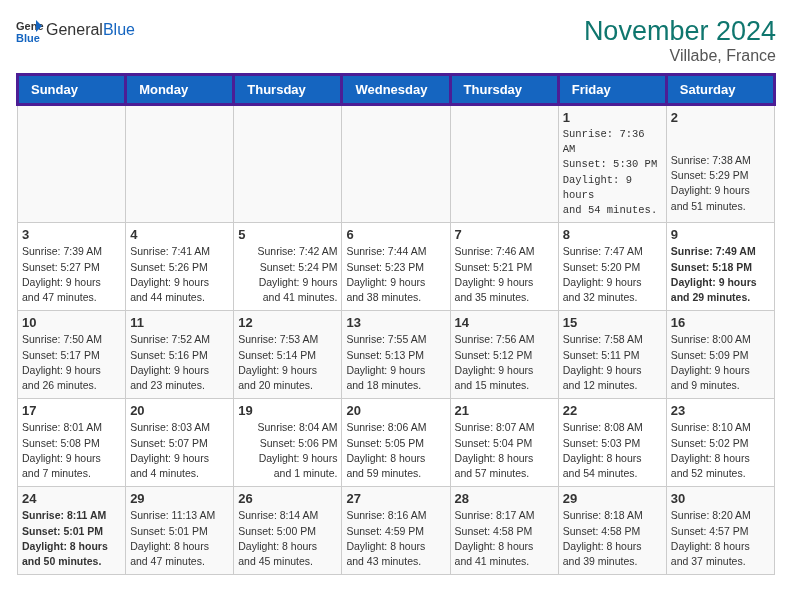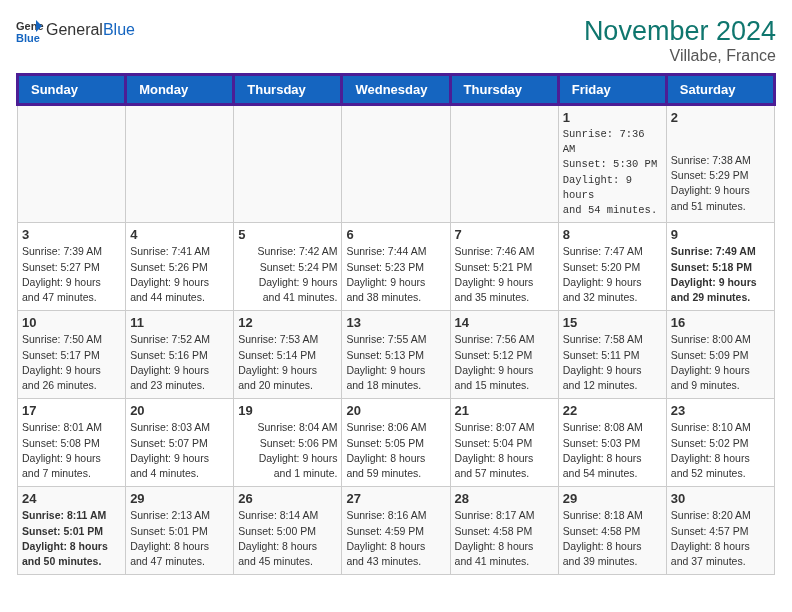--- a/index.html
+++ b/index.html
@@ -287,21 +287,21 @@
       <tr>
         <td>
           <div class="day-number">24</div>
           <div class="day-detail" style="white-space: pre-line; font-weight: bold;">Sunrise: 8:11 AM
 Sunset: 5:01 PM
 Daylight: 8 hours
 and 50 minutes.</div>
         </td>
         <td>
           <div class="day-number">29</div>
-          <div class="day-detail" style="white-space: pre-line;">Sunrise: 2:13 AM
+          <div class="day-detail" style="white-space: pre-line;">Sunrise: 11:13 AM
 Sunset: 5:01 PM
 Daylight: 8 hours
 and 47 minutes.</div>
         </td>
         <td>
           <div class="day-number">26</div>
           <div class="day-detail" style="white-space: pre-line;">Sunrise: 8:14 AM
 Sunset: 5:00 PM
 Daylight: 8 hours
 and 45 minutes.</div>

